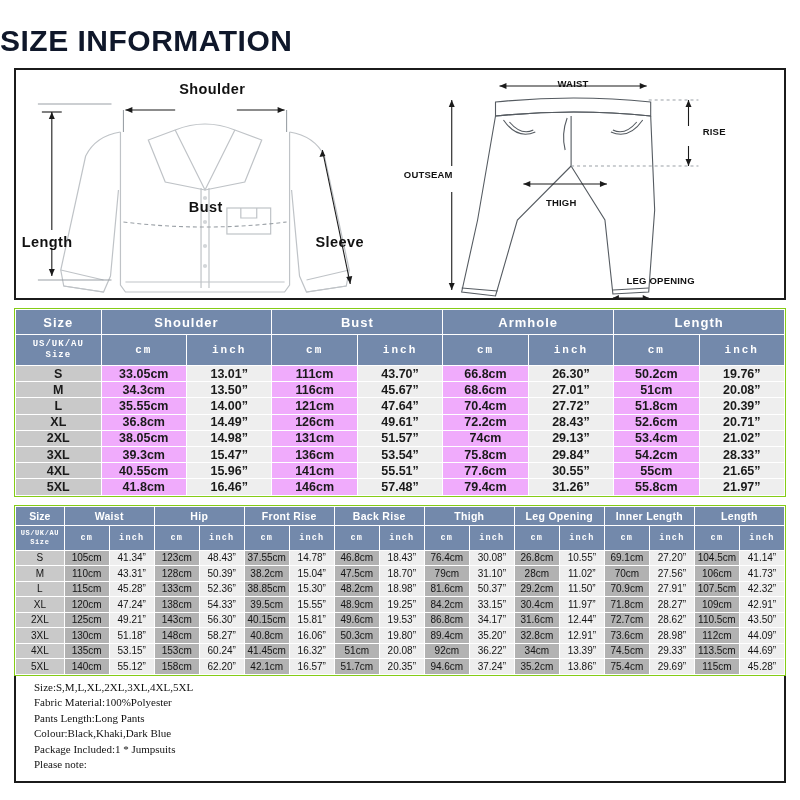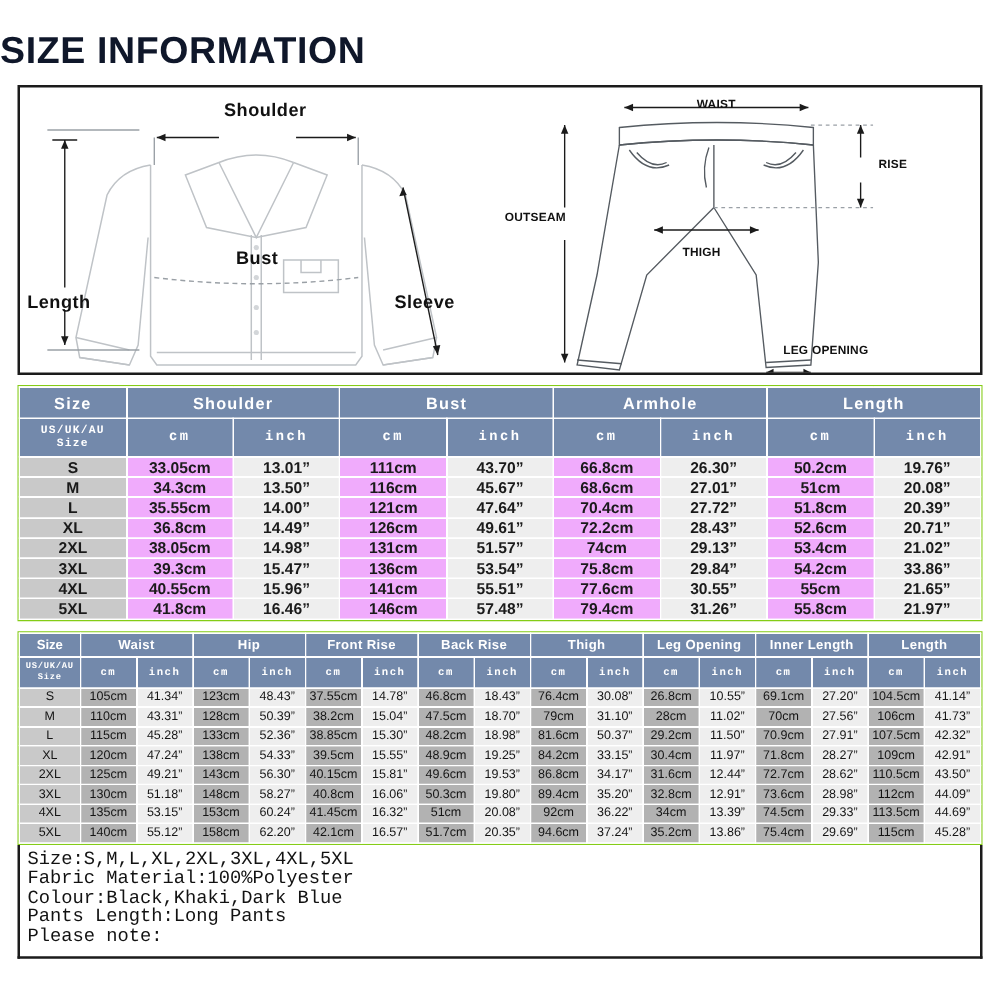--- a/index.html
+++ b/index.html
@@ -159,25 +159,25 @@
   
   .notes {
     margin: 0 14px;
     border: 2px solid #1b1b1b;
     border-top: none;
     padding: 5px 6px 7px 6px;
     box-sizing: border-box;
     background: #ffffff;
   }
   .notes p {
-    margin: 0 0 2px 0;
-    font-size: 15px;
+    margin: 0 0 2px 12px;
+    font-size: 11px;
     line-height: 13.5px;
     color: #121212;
-    font-family: Liberation Mono, monospace;
+    font-family: Liberation Serif, serif;
   }
 </style>
 </head>
 <body>
 
 <div class="page">
 
   <div class="title">SIZE INFORMATION</div>
 
   <div class="diagram-panel">
@@ -420,21 +420,21 @@
           </tr>
           <tr>
             <td class="sz">3XL</td>
             <td class="cm">39.3cm</td>
             <td class="inch">15.47”</td>
             <td class="cm">136cm</td>
             <td class="inch">53.54”</td>
             <td class="cm">75.8cm</td>
             <td class="inch">29.84”</td>
             <td class="cm">54.2cm</td>
-            <td class="inch">33.86”</td>
+            <td class="inch">28.33”</td>
           </tr>
           <tr>
             <td class="sz">4XL</td>
             <td class="cm">40.55cm</td>
             <td class="inch">15.96”</td>
             <td class="cm">141cm</td>
             <td class="inch">55.51”</td>
             <td class="cm">77.6cm</td>
             <td class="inch">30.55”</td>
             <td class="cm">55cm</td>
@@ -645,18 +645,19 @@
             <td class="cm">115cm</td>
             <td class="inch">45.28”</td>
           </tr>
         </tbody>
     </table>
   </div>
 
   <div class="notes" id="notes">
       <p>Size:S,M,L,XL,2XL,3XL,4XL,5XL</p>
       <p>Fabric Material:100%Polyester</p>
+      <p>Pants Length:Long Pants</p>
       <p>Colour:Black,Khaki,Dark Blue</p>
-      <p>Pants Length:Long Pants</p>
+      <p>Package Included:1 * Jumpsuits</p>
       <p>Please note:</p>
     </div>
 
 </div>
 
 </body></html>

